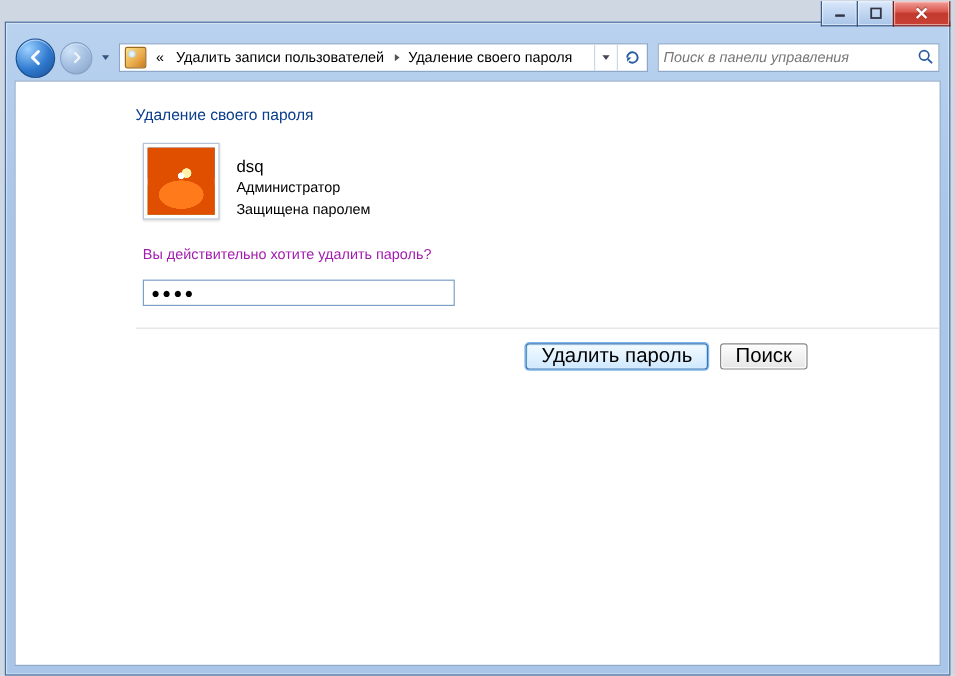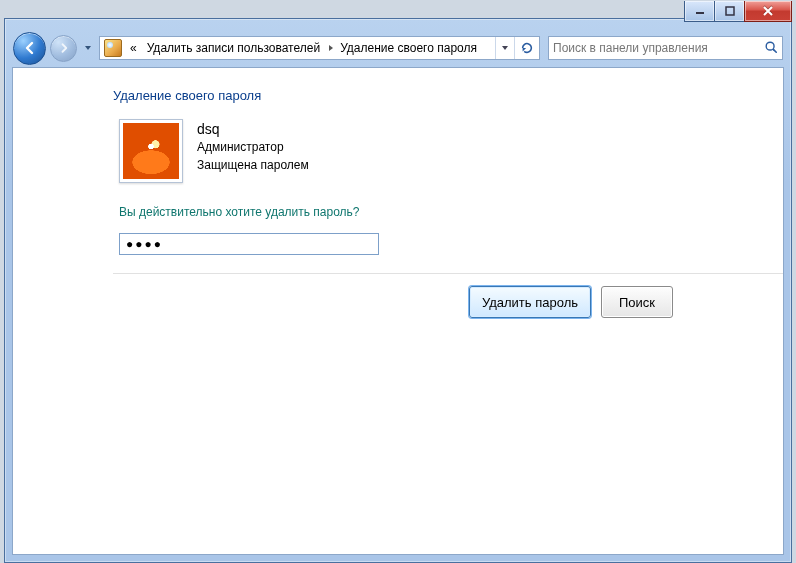--- a/index.html
+++ b/index.html
@@ -152,20 +152,21 @@
   .search-box {
     width: 225px;
     height: 22px;
     background: #fff;
     border: 1px solid #8ca7c9;
     margin-left: 4px;
     display: flex;
     align-items: center;
     padding: 0 4px;
     color: #777;
+    font-style: italic;
     font-size: 12px;
     gap: 36px;
   }
   .search-box span.text { flex:1; overflow:hidden; white-space:nowrap; text-overflow:ellipsis; }
   .search-box .mag { color:#2a5ca0; font-style:normal; }
 
   
   .content {
     position: absolute;
     left: 7px;
@@ -183,21 +184,21 @@
 
   h1.page-title {
     font-size: 13px;
     font-weight: normal;
     color: #0a3e8c;
     margin: 0 0 16px 0;
   }
 
   .user-row {
     display: flex;
-    align-items: flex-start;
+    align-items: flex-end;
     gap: 14px;
     margin-bottom: 22px;
     margin-left: 6px;
   }
   .avatar {
     width: 56px;
     height: 56px;
     border: 1px solid #b5c3d6;
     padding: 3px;
     background: #fff;
@@ -207,21 +208,21 @@
     width:100%; height:100%;
     background:
       radial-gradient(circle at 50% 42%, #fff 0 6%, transparent 7%),
       radial-gradient(circle at 58% 38%, #fff2a8 0 8%, transparent 9%),
       radial-gradient(ellipse 55% 35% at 50% 70%, #ff7a1a 0 60%, #e04e00 61% 100%),
       linear-gradient(#4aa3e8 0 45%, #e8f4ff 45% 55%, #7fbf4a 55% 100%);
   }
   .user-text { font-size:12px; color:#000; line-height:1.45; }
   .user-name { font-size:14px; }
 
-  .confirm-q { font-size:12px; color:#0f766e; margin: 0 0 14px 6px; }
+  .confirm-q { font-size:12px; color:#a21caf; margin: 0 0 14px 6px; }
 
   .pw-field {
     width: 260px;
     height: 22px;
     border: 1px solid #7da0c9;
     margin-left: 6px;
     padding: 0 6px;
     font-family: inherit;
     font-size: 12px;
     letter-spacing: 2px;
@@ -234,24 +235,24 @@
   .button-row {
     border-top: 1px solid #e1e1e1;
     margin-top: 18px;
     padding: 12px 110px 0 0;
     display: flex;
     justify-content: flex-end;
     gap: 10px;
   }
   .btn {
     min-width: 72px;
-    height: 32px;
+    height: 22px;
     padding: 0 12px;
     font-family: inherit;
-    font-size: 13px;
+    font-size: 17px;
     border: 1px solid #8a8a8a;
     border-radius: 3px;
     background: linear-gradient(#fdfdfd, #e6e6e6);
     box-shadow: inset 0 0 0 1px #fff;
     cursor: default;
   }
   .btn.primary {
     border: 1px solid #3877b5;
     box-shadow: 0 0 0 1px #7bb4ee, inset 0 0 0 1px #d6ecff;
     background: linear-gradient(#f4fbff, #cfe8ff);

